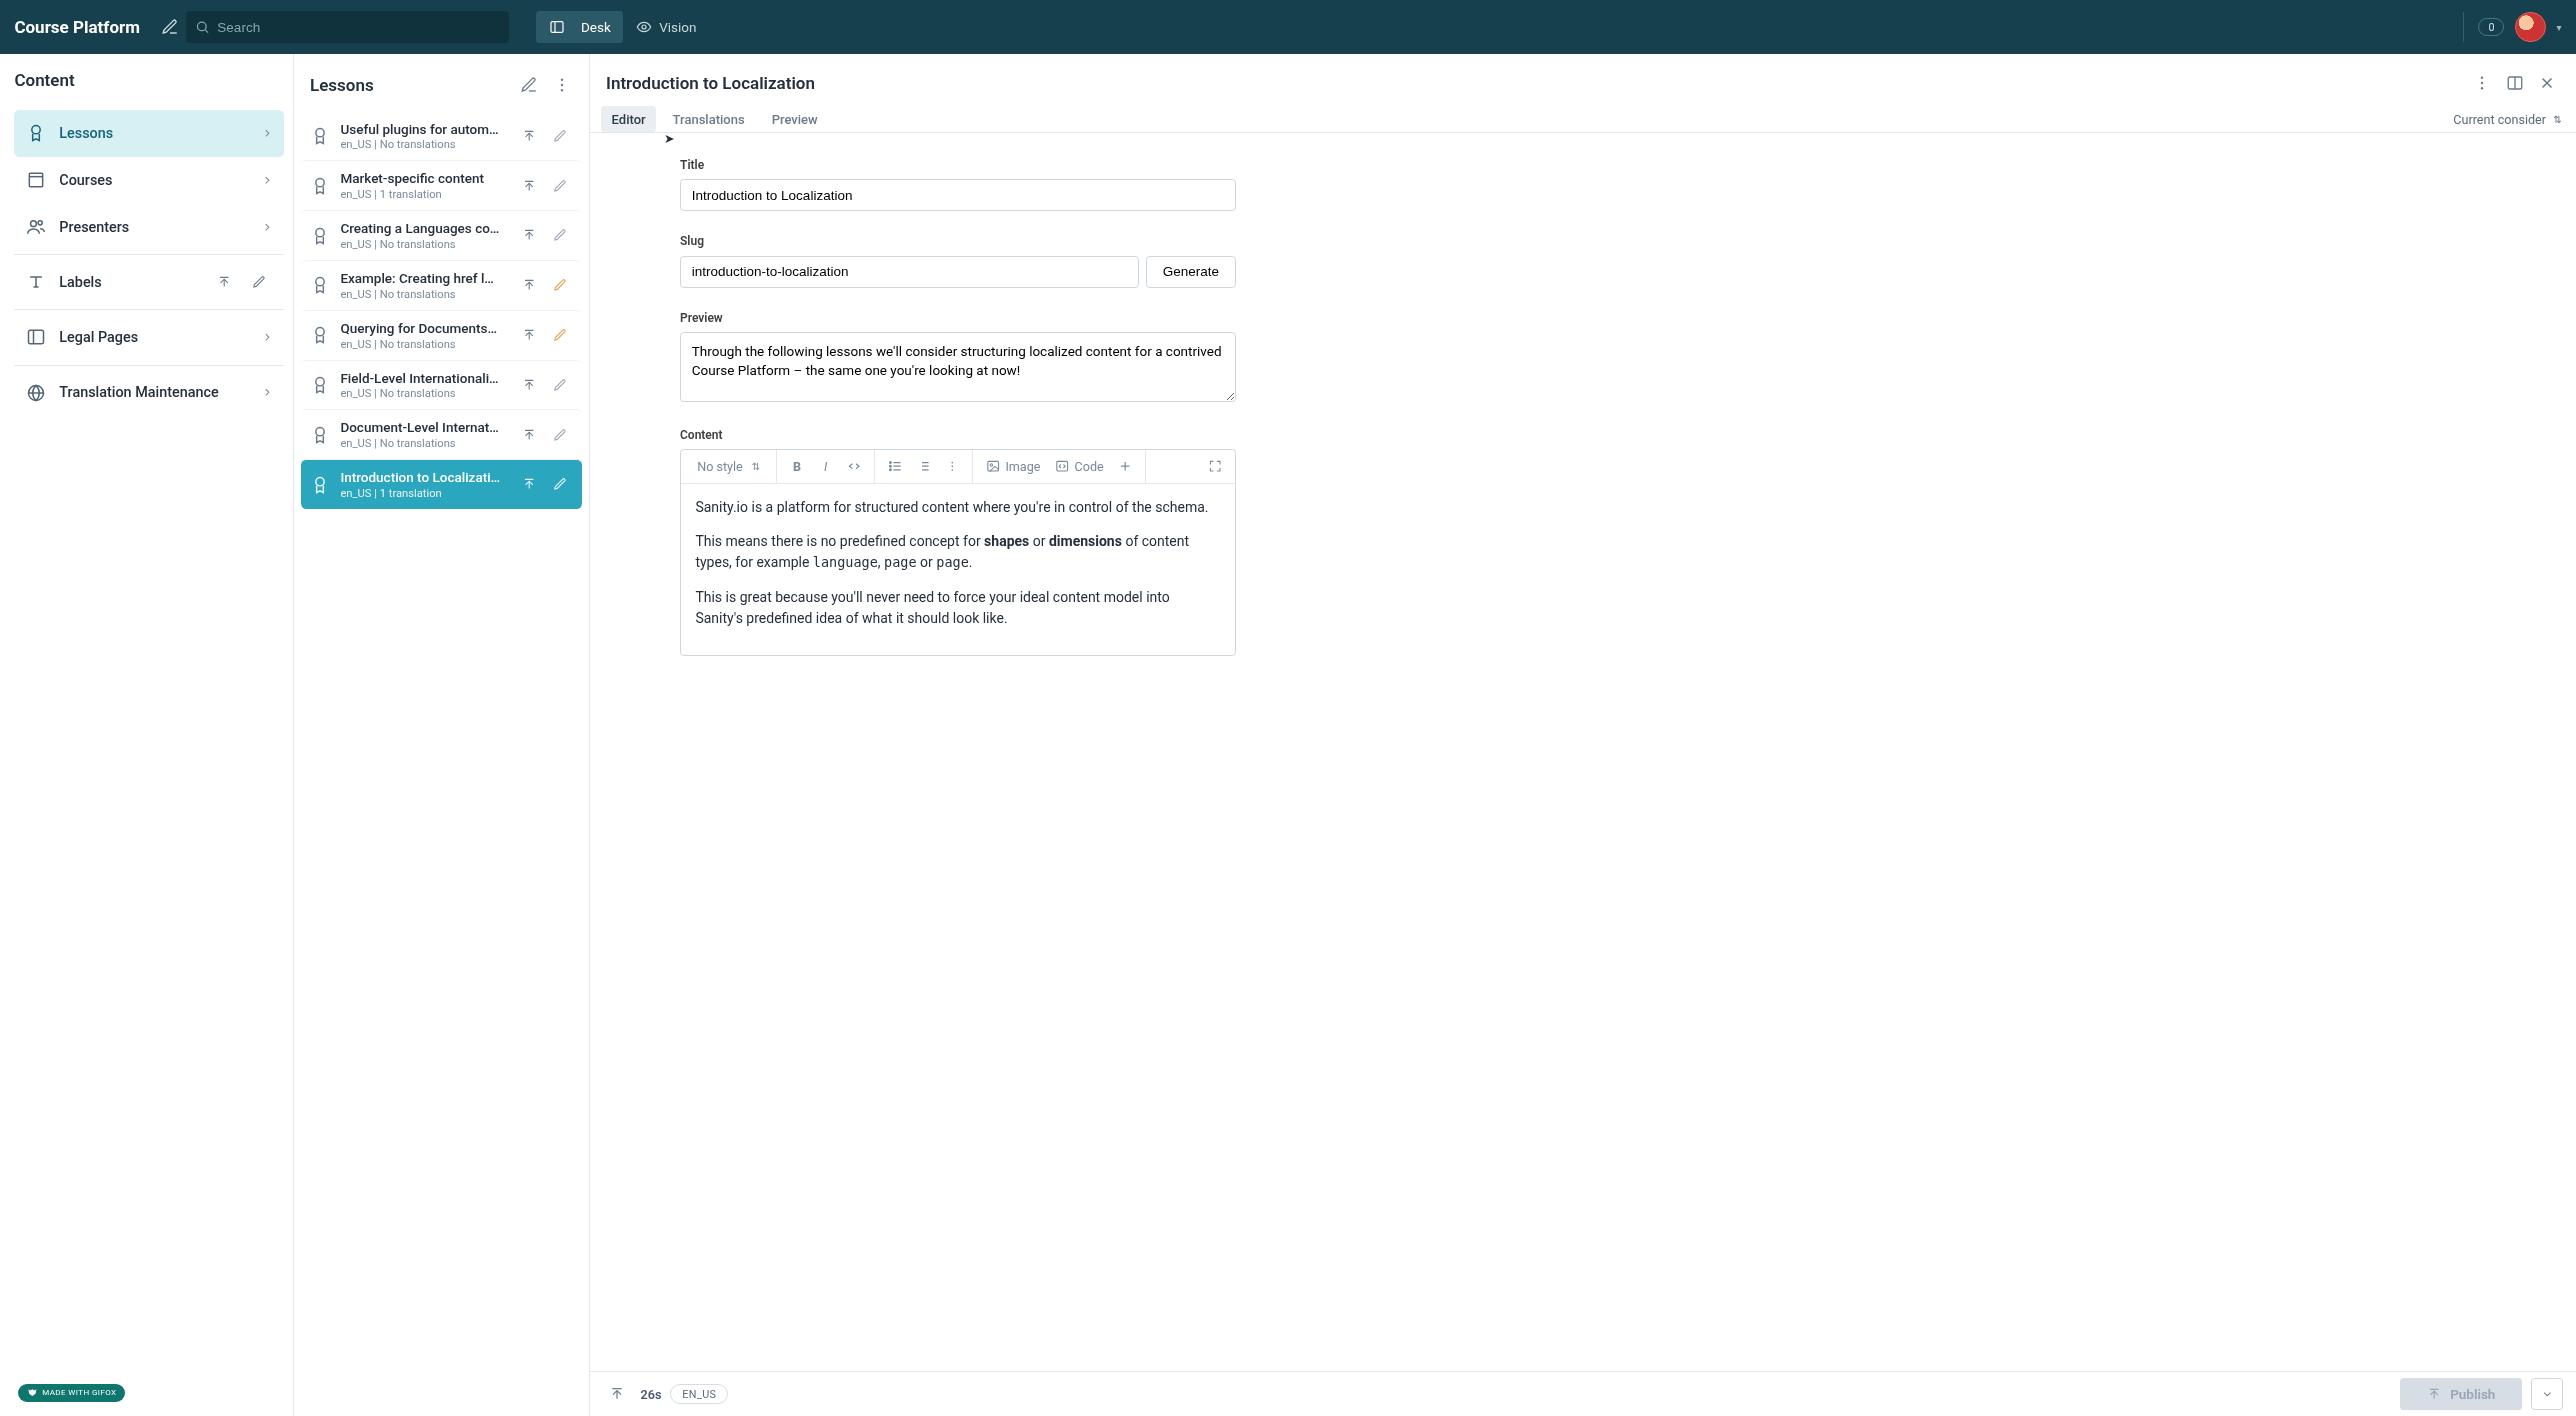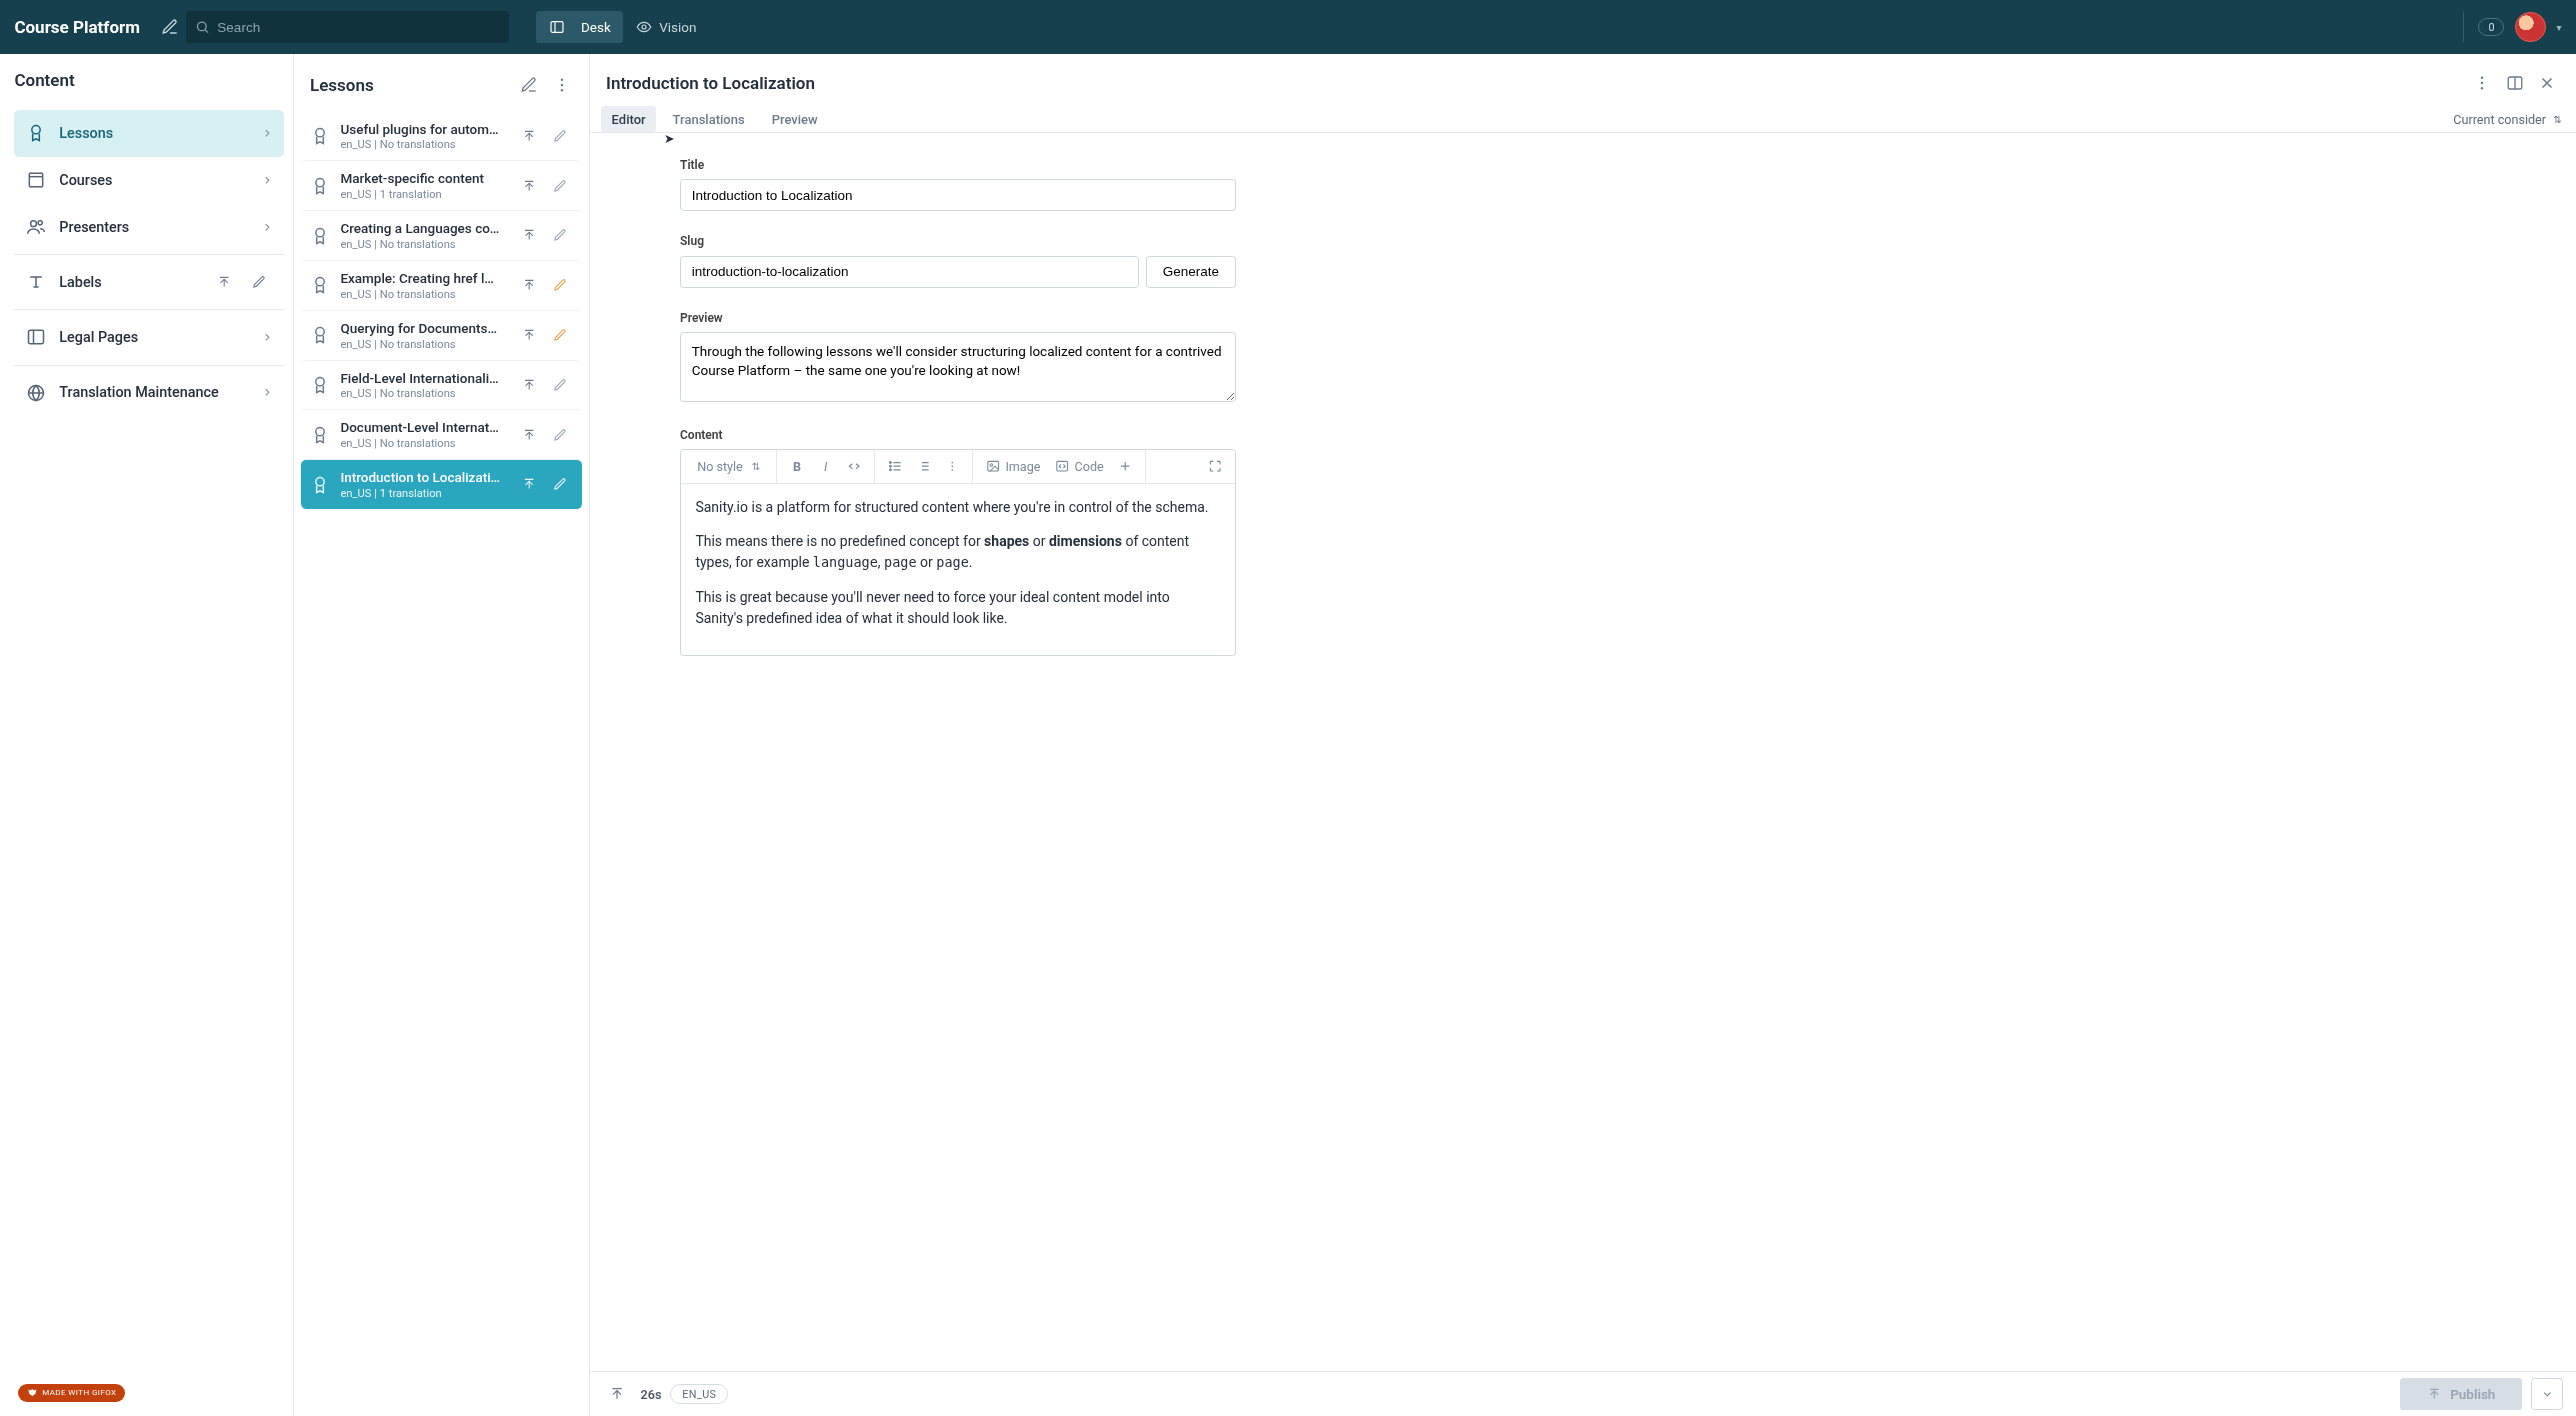--- a/index.html
+++ b/index.html
@@ -85,21 +85,21 @@
 .editor-content code { font-family: ui-monospace, Menlo, monospace; font-size: 13.5px; }
 .p3-footer { display: flex; align-items: center; height: 45px; padding: 0 12.6px; border-top: 0.9px solid #e4e8ed; gap: 9px; }
 .foot-left { display: flex; align-items: center; gap: 9px; }
 .time-ago { font-size: 12.6px; font-weight: 600; color: #4a5768; }
 .locale-pill { border: 0.9px solid #d7dde5; border-radius: 10.8px; padding: 2.7px 10.8px; font-size: 10.8px; letter-spacing: 0.4px; color: #5c6b7c; text-transform: uppercase; }
 .foot-spacer { flex: 1; }
 .publish-btn { display: flex; align-items: center; gap: 9px; background: #d7dde5; color: #98a5b4; height: 32px; padding: 0 27px; border-radius: 3.6px; font-size: 13.5px; font-weight: 600; cursor: not-allowed; }
 .publish-more { width: 32px; height: 32px; border: 0.9px solid #cdd5df; border-radius: 3.6px; display: flex; align-items: center; justify-content: center; color: #6b7b8c; cursor: pointer; }
 
 
-.gifox { position: fixed; left: 18px; bottom: 14.4px; background: #c2410c; color: #fff; font-size: 8px; letter-spacing: 0.4px; padding: 3.6px 9px; border-radius: 10.8px; display: flex; align-items: center; gap: 4.5px; }
+.gifox { position: fixed; left: 18px; bottom: 14.4px; background: #0f766e; color: #fff; font-size: 8px; letter-spacing: 0.4px; padding: 3.6px 9px; border-radius: 10.8px; display: flex; align-items: center; gap: 4.5px; }
 
 
 .fake-cursor { position: absolute; left: 74px; top: -1.8px; font-size: 12.6px; pointer-events: none; }
 
 svg { display: block; }
 </style>
 </head>
 <body>
 
 <div class="app">

